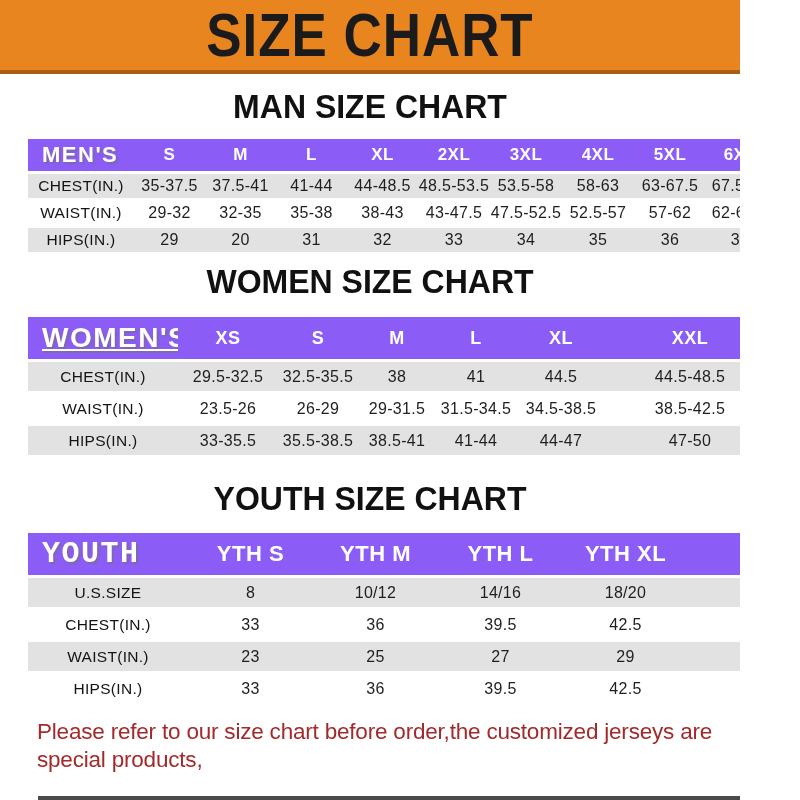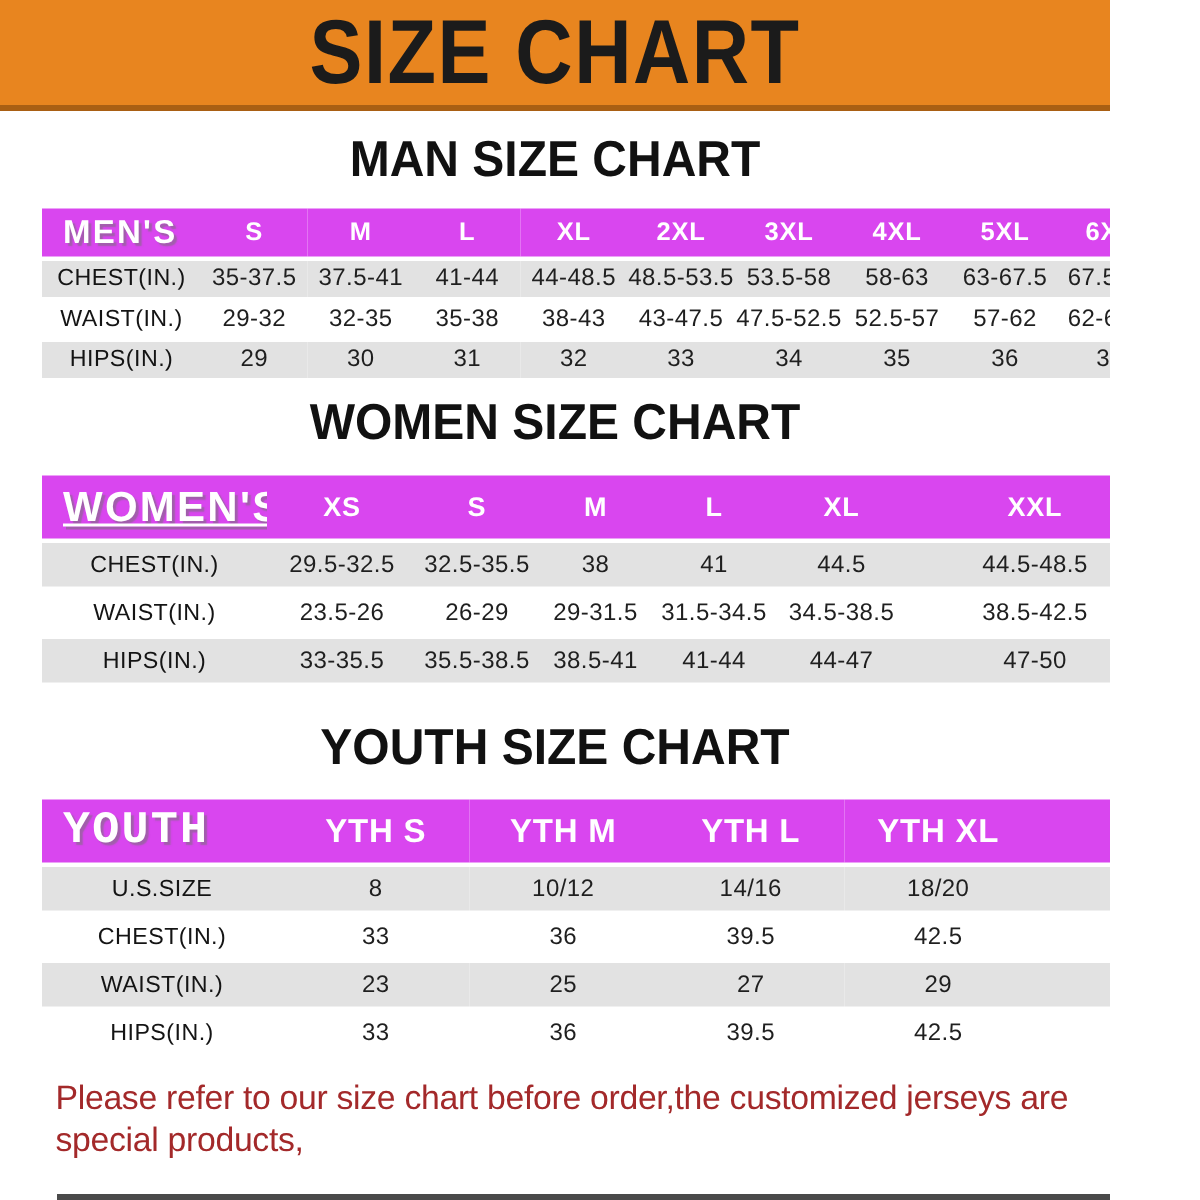--- a/index.html
+++ b/index.html
@@ -53,21 +53,21 @@
     width: 746px;
   }
   .size-table th, .size-table td {
     text-align: center;
     vertical-align: middle;
     padding: 0;
     overflow: hidden;
     white-space: nowrap;
   }
   .bar-row th {
-    background: #d946ef;
+    background: #8b5cf6;
     color: #ffffff;
   }
   .corner-label {
     text-align: left !important;
     padding-left: 14px !important;
     font-weight: 800;
     font-size: 22px;
     letter-spacing: 1.5px;
     text-shadow: 2px 2px 1px rgba(115,115,115,0.55);
   }
@@ -174,21 +174,21 @@
       <td class="val-cell">38-43</td>
       <td class="val-cell">43-47.5</td>
       <td class="val-cell">47.5-52.5</td>
       <td class="val-cell">52.5-57</td>
       <td class="val-cell">57-62</td>
       <td class="val-cell">62-66.5</td>
     </tr>
     <tr>
       <td class="row-label">HIPS(IN.)</td>
       <td class="val-cell">29</td>
-      <td class="val-cell">30</td>
+      <td class="val-cell">20</td>
       <td class="val-cell">31</td>
       <td class="val-cell">32</td>
       <td class="val-cell">33</td>
       <td class="val-cell">34</td>
       <td class="val-cell">35</td>
       <td class="val-cell">36</td>
       <td class="val-cell">37</td>
     </tr>
   </tbody>
     </table>

